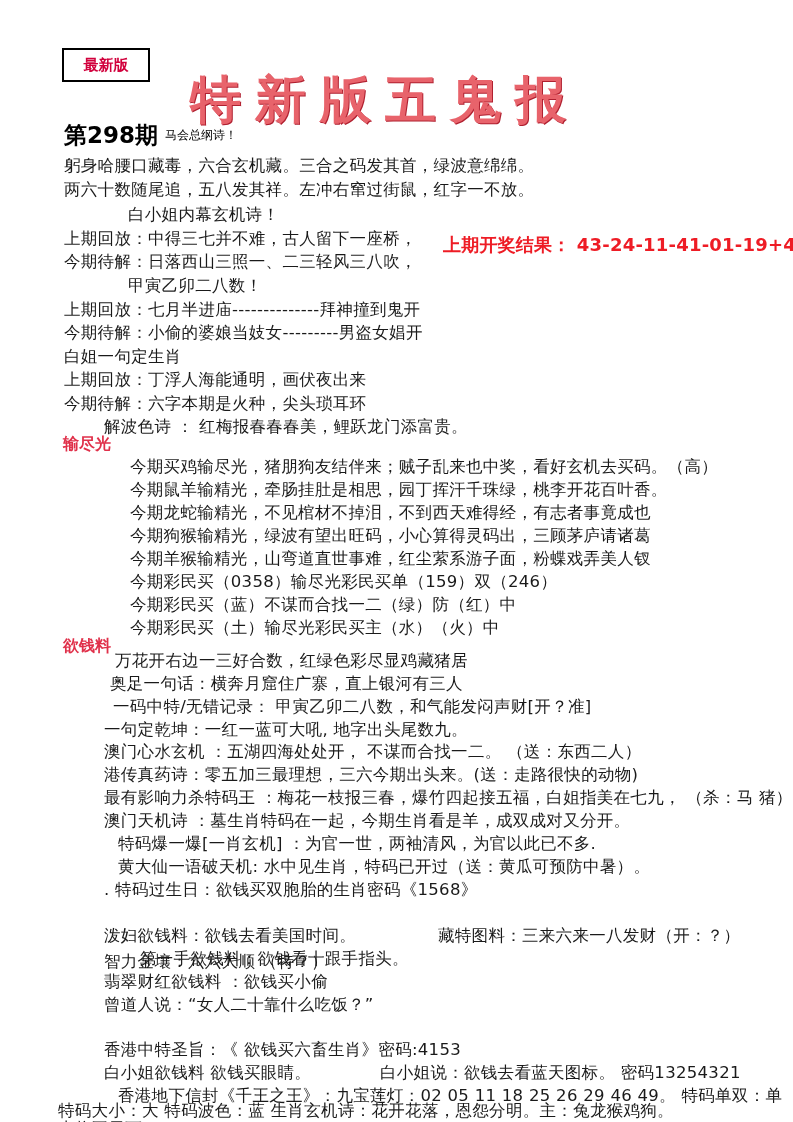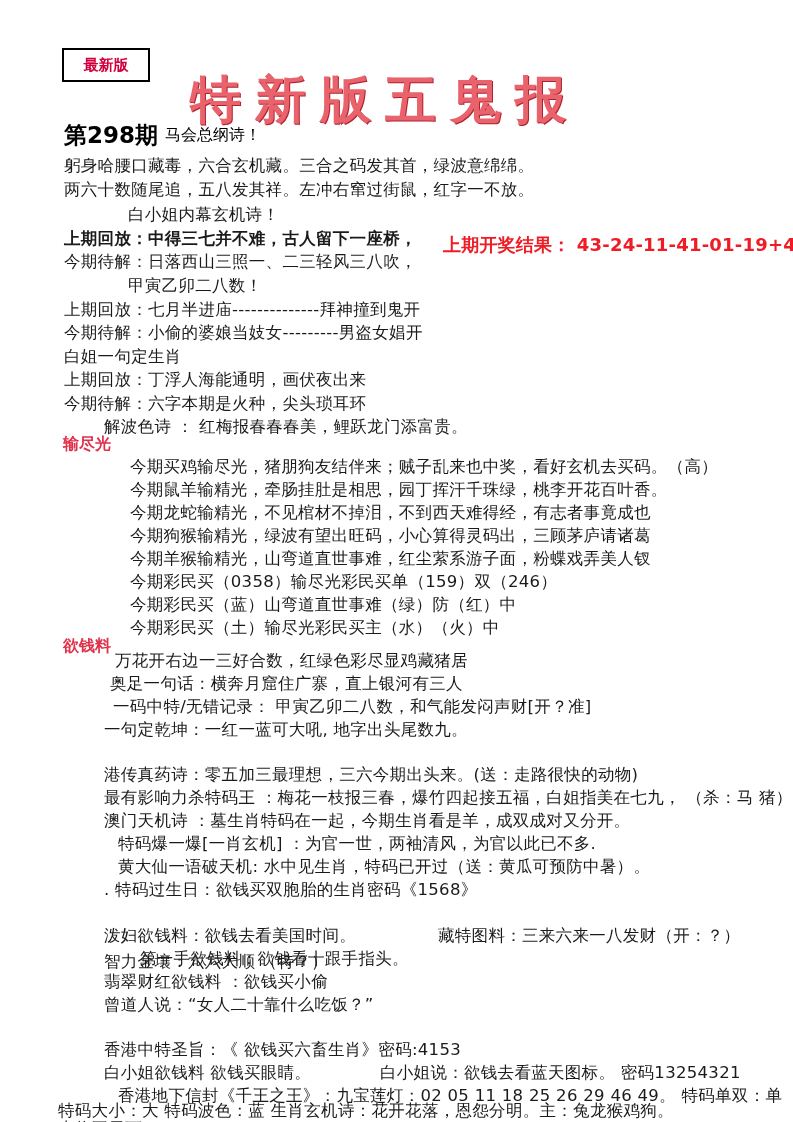--- a/index.html
+++ b/index.html
@@ -67,21 +67,21 @@
     display: flex;
     align-items: center;
     white-space: nowrap;
   }
   .issue-no {
     font-size: 23px;
     font-weight: 700;
     letter-spacing: 0px;
   }
   .issue-sub {
-    font-size: 16px;
+    font-size: 12px;
     margin-left: 7px;
   }
 
   
   .ln {
     position: absolute;
     white-space: nowrap;
     font-size: 16.5px;
     line-height: 20px;
     letter-spacing: 0.3px;
@@ -123,21 +123,21 @@
 
   <div class="issue-row">
     <span class="issue-no">第298期</span>
     <span class="issue-sub">马会总纲诗！</span>
   </div>
 
   <div class="ln" style="left:64px; top:156px;">躬身哈腰口藏毒，六合玄机藏。三合之码发其首，绿波意绵绵。</div>
   <div class="ln" style="left:64px; top:180px;">两六十数随尾追，五八发其祥。左冲右窜过街鼠，红字一不放。</div>
 
   <div class="ln" style="left:128px; top:205px;">白小姐内幕玄机诗！</div>
-  <div class="ln" style="left:64px; top:229px;font-weight:bold;">上期回放：中得三七并不难，古人留下一座桥，</div>
+  <div class="ln" style="left:64px; top:229px;">上期回放：中得三七并不难，古人留下一座桥，</div>
   <div class="ln" style="left:64px; top:252px;">今期待解：日落西山三照一、二三轻风三八吹，</div>
 
   <div class="result">上期开奖结果： 43-24-11-41-01-19+44</div>
 
   <div class="ln" style="left:128px; top:276px;">甲寅乙卯二八数！</div>
   <div class="ln" style="left:64px; top:300px;">上期回放：七月半进庙--------------拜神撞到鬼开</div>
   <div class="ln" style="left:64px; top:323px;">今期待解：小偷的婆娘当妓女---------男盗女娼开</div>
 
   <div class="ln" style="left:64px; top:347px;">白姐一句定生肖</div>
   <div class="ln" style="left:64px; top:370px;text-align:right;">上期回放：丁浮人海能通明，画伏夜出来</div>
@@ -146,29 +146,30 @@
   <div class="ln" style="left:104px; top:417px;">解波色诗 ： 红梅报春春春美，鲤跃龙门添富贵。</div>
 
   <div class="sec-head" style="top:434px;">输尽光</div>
 
   <div class="ln" style="left:130px; top:457px;">今期买鸡输尽光，猪朋狗友结伴来；贼子乱来也中奖，看好玄机去买码。（高）</div>
   <div class="ln" style="left:130px; top:480px;">今期鼠羊输精光，牵肠挂肚是相思，园丁挥汗千珠绿，桃李开花百叶香。</div>
   <div class="ln" style="left:130px; top:503px;">今期龙蛇输精光，不见棺材不掉泪，不到西天难得经，有志者事竟成也</div>
   <div class="ln" style="left:130px; top:526px;">今期狗猴输精光，绿波有望出旺码，小心算得灵码出，三顾茅庐请诸葛</div>
   <div class="ln" style="left:130px; top:549px;">今期羊猴输精光，山弯道直世事难，红尘萦系游子面，粉蝶戏弄美人钗</div>
   <div class="ln" style="left:130px; top:572px;">今期彩民买（0358）输尽光彩民买单（159）双（246）</div>
-  <div class="ln" style="left:130px; top:595px;">今期彩民买（蓝）山弯道直世事难（绿）防（红）中</div>
+  <div class="ln" style="left:130px; top:595px;">今期彩民买（蓝）不谋而合找一二（绿）防（红）中</div>
   <div class="ln" style="left:130px; top:618px;">今期彩民买（土）输尽光彩民买主（水）（火）中</div>
 
   <div class="sec-head" style="top:636px;">欲钱料</div>
 
   <div class="ln" style="left:115px; top:651px;">万花开右边一三好合数，红绿色彩尽显鸡藏猪居</div>
   <div class="ln" style="left:110px; top:674px;">奥足一句话：横奔月窟住广寨，直上银河有三人</div>
   <div class="ln" style="left:113px; top:697px;">一码中特/无错记录： 甲寅乙卯二八数，和气能发闷声财[开？准]</div>
   <div class="ln" style="left:104px; top:720px;">一句定乾坤：一红一蓝可大吼, 地字出头尾数九。</div>
+  <div class="ln" style="left:104px; top:742px;">澳门心水玄机 ：五湖四海处处开， 不谋而合找一二。 （送：东西二人）</div>
   <div class="ln" style="left:104px; top:765px;">港传真药诗：零五加三最理想，三六今期出头来。(送：走路很快的动物)</div>
   <div class="ln" style="left:104px; top:788px;">最有影响力杀特码王 ：梅花一枝报三春，爆竹四起接五福，白姐指美在七九， （杀：马 猪）</div>
   <div class="ln" style="left:104px; top:811px;">澳门天机诗 ：墓生肖特码在一起，今期生肖看是羊，成双成对又分开。</div>
   <div class="ln" style="left:118px; top:834px;">特码爆一爆[一肖玄机] ：为官一世，两袖清风，为官以此已不多.</div>
   <div class="ln" style="left:118px; top:857px;">黄大仙一语破天机: 水中见生肖，特码已开过（送：黄瓜可预防中暑）。</div>
   <div class="ln" style="left:104px; top:880px;">. 特码过生日：欲钱买双胞胎的生肖密码《1568》</div>
   <div class="ln" style="left:104px; top:952px;">智力金壤：六六大顺 （特？）</div>
   <div class="ln" style="left:438px; top:926px;">藏特图料：三来六来一八发财（开：？）</div>
   <div class="ln" style="left:104px; top:926px;">泼妇欲钱料：欲钱去看美国时间。</div>
   <div class="ln" style="left:140px; top:949px;">第一手欲钱料：欲钱看十跟手指头。</div>

